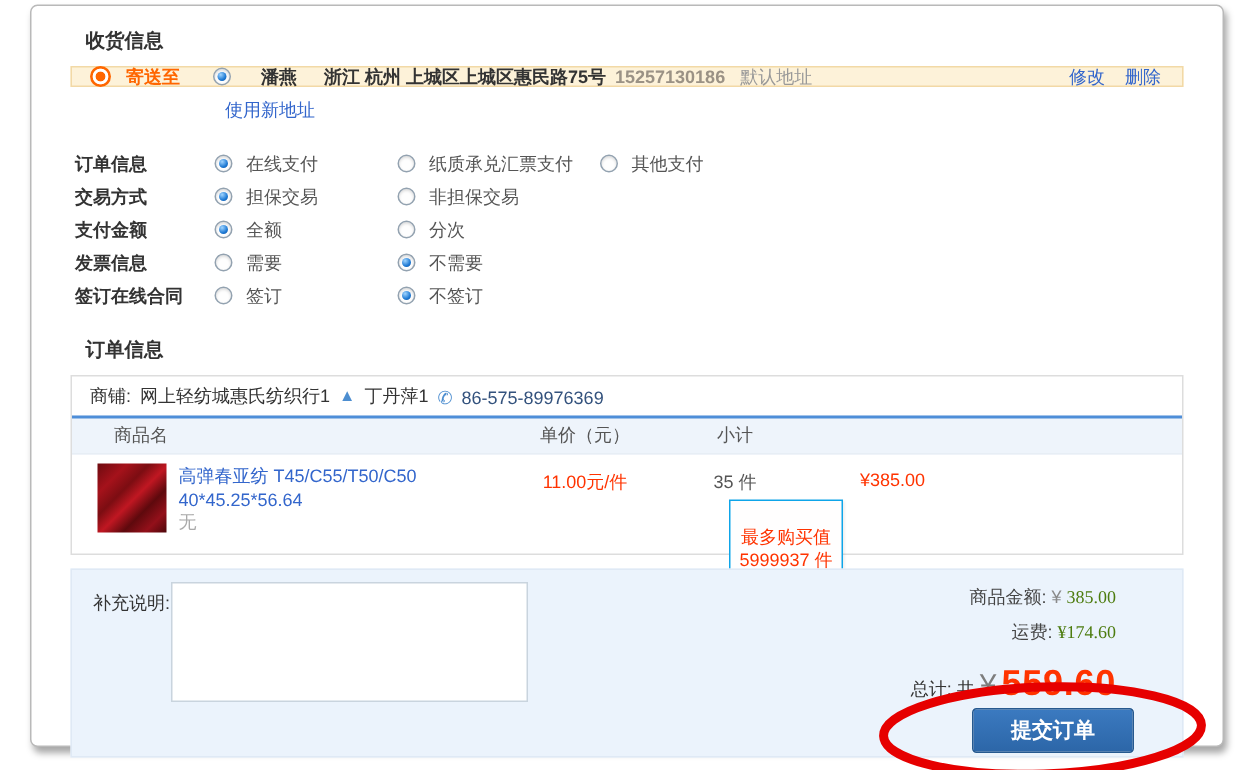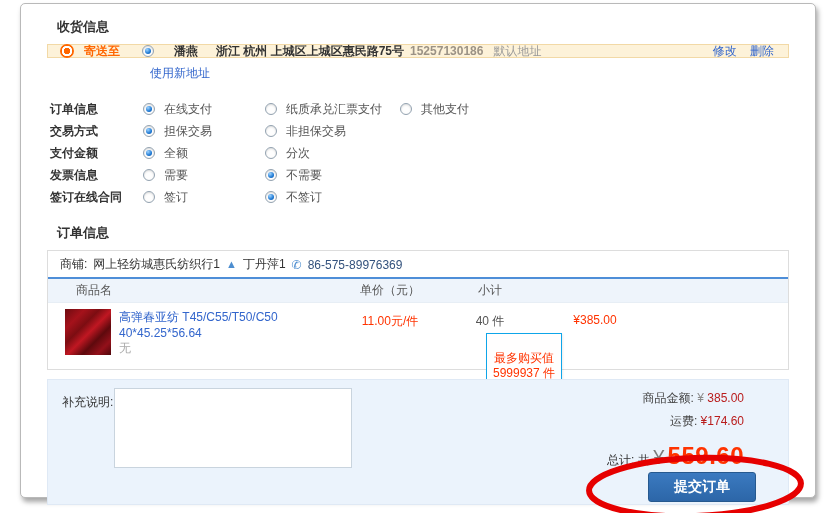--- a/index.html
+++ b/index.html
@@ -73,21 +73,21 @@
   
   .panel { margin-top:9px; background:#ebf3fc; border:1px solid #dfe9f5;
     height:126px; position:relative; padding:8px 14px; }
   .notes-label { position:absolute; left:14px; top:14px; color:#333; }
   .notes-area { position:absolute; left:66px; top:8px; width:238px; height:80px;
     border:1px solid #c9d4de; background:#fff; resize:none; outline:none;
     font-family:"Liberation Sans","DejaVu Sans",sans-serif; font-size:12px; padding:4px; }
   .totals { position:absolute; right:44px; top:10px; text-align:right; }
   .t-line { margin-bottom:6px; color:#444; }
   .cur-gray { color:#8a8a8a; }
-  .val-red { color:#b91c1c; }
+  .val-red { color:#4d7c0f;font-family:Liberation Serif, serif; }
   .t-total { margin-top:12px; white-space:nowrap; }
   .t-total .big-cur { color:#7d7d7d; font-size:20px; }
   .t-total .big-val { color:#f30; font-size:24px; font-weight:bold; letter-spacing:0.5px; }
   .submit-btn { position:absolute; right:32px; top:92px; width:108px; height:30px;
     background:linear-gradient(#3b7ac0,#2c66a8); border:1px solsolid; border:1px solid #26598f;
     border-radius:3px; color:#fff; font-weight:bold; font-size:14px; cursor:pointer;
     font-family:"Liberation Sans","DejaVu Sans",sans-serif; }
   .annot { position:absolute; right:-22px; top:72px; width:230px; height:70px;
     pointer-events:none; z-index:5; transform:rotate(-2deg); }
 </style>
@@ -204,21 +204,21 @@
 
       <div class="tbl-row">
         <div class="prod-cell">
           <div class="thumb"></div>
           <div class="prod-text">
             <div class="prod-name">高弹春亚纺 T45/C55/T50/C50 40*45.25*56.64</div>
             <div class="prod-note">无</div>
           </div>
         </div>
         <div class="price ctr">11.00元/件</div>
-        <div class="qty ctr">40 件</div>
+        <div class="qty ctr">35 件</div>
         <div class="subtotal ctr">¥385.00</div>
         <div></div>
         <div class="max-tip">
           <div>最多购买值</div>
           <div>5999937 件</div>
         </div>
       </div>
     </div>
 
     

